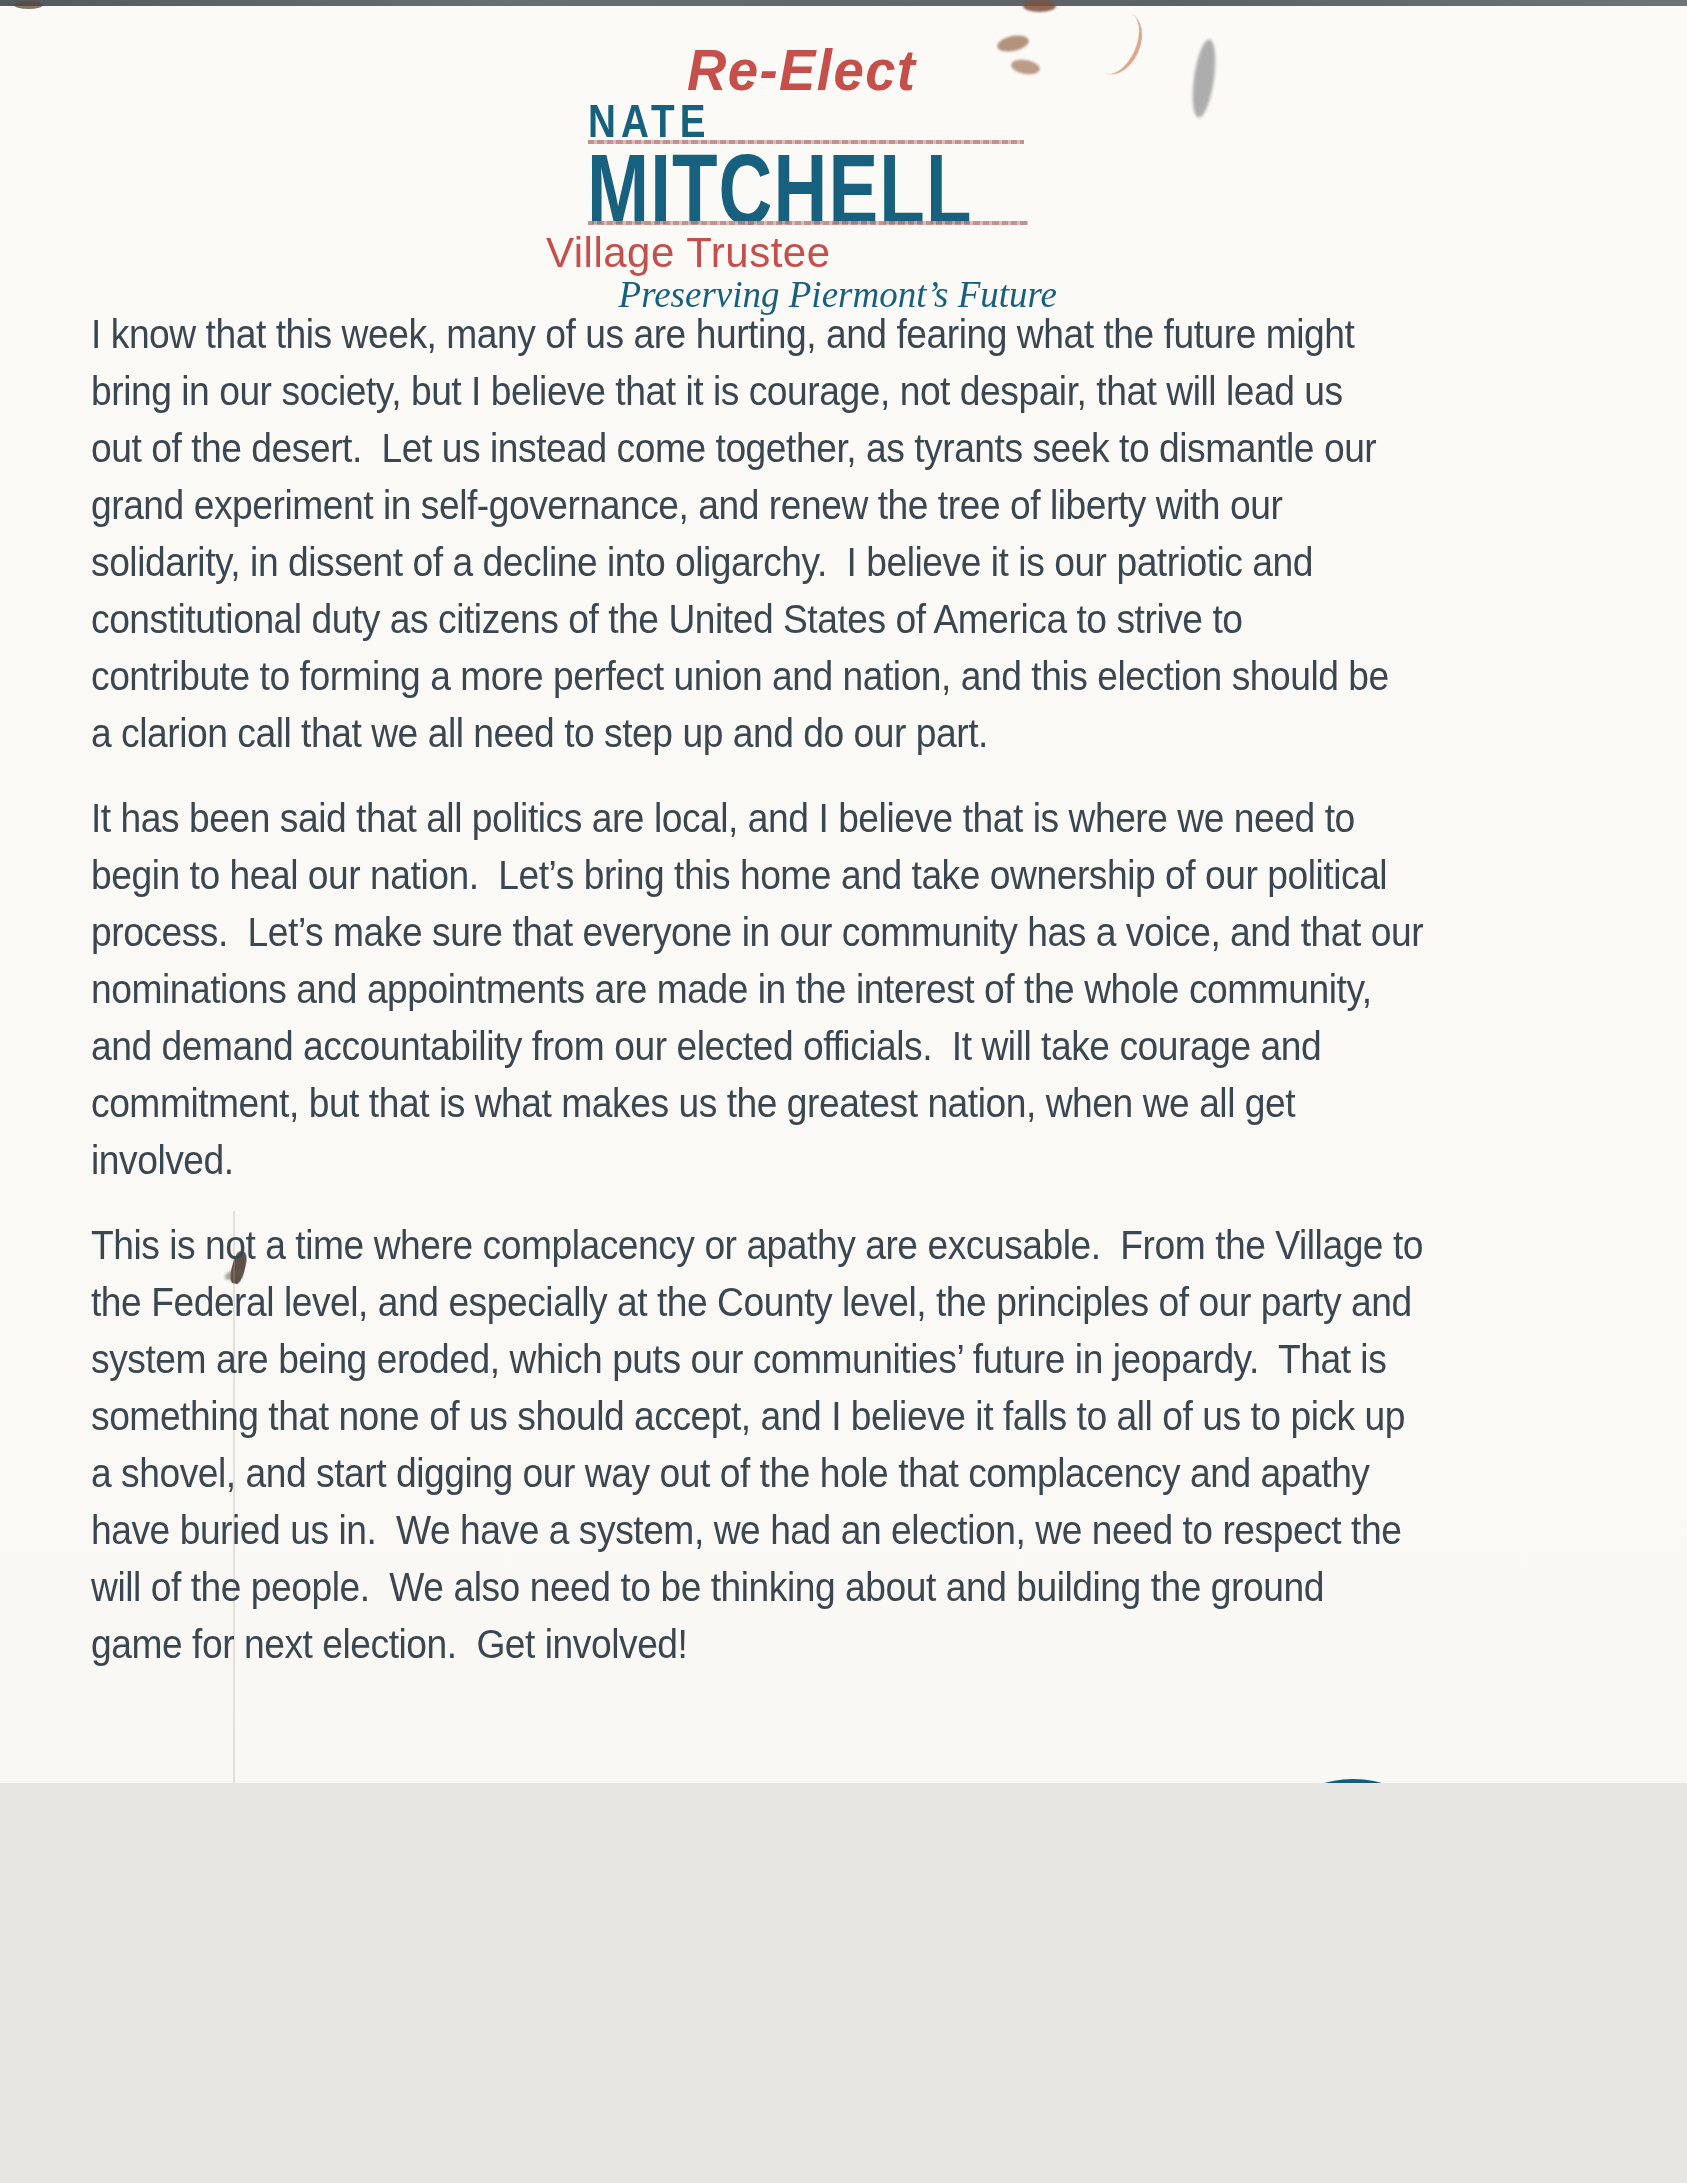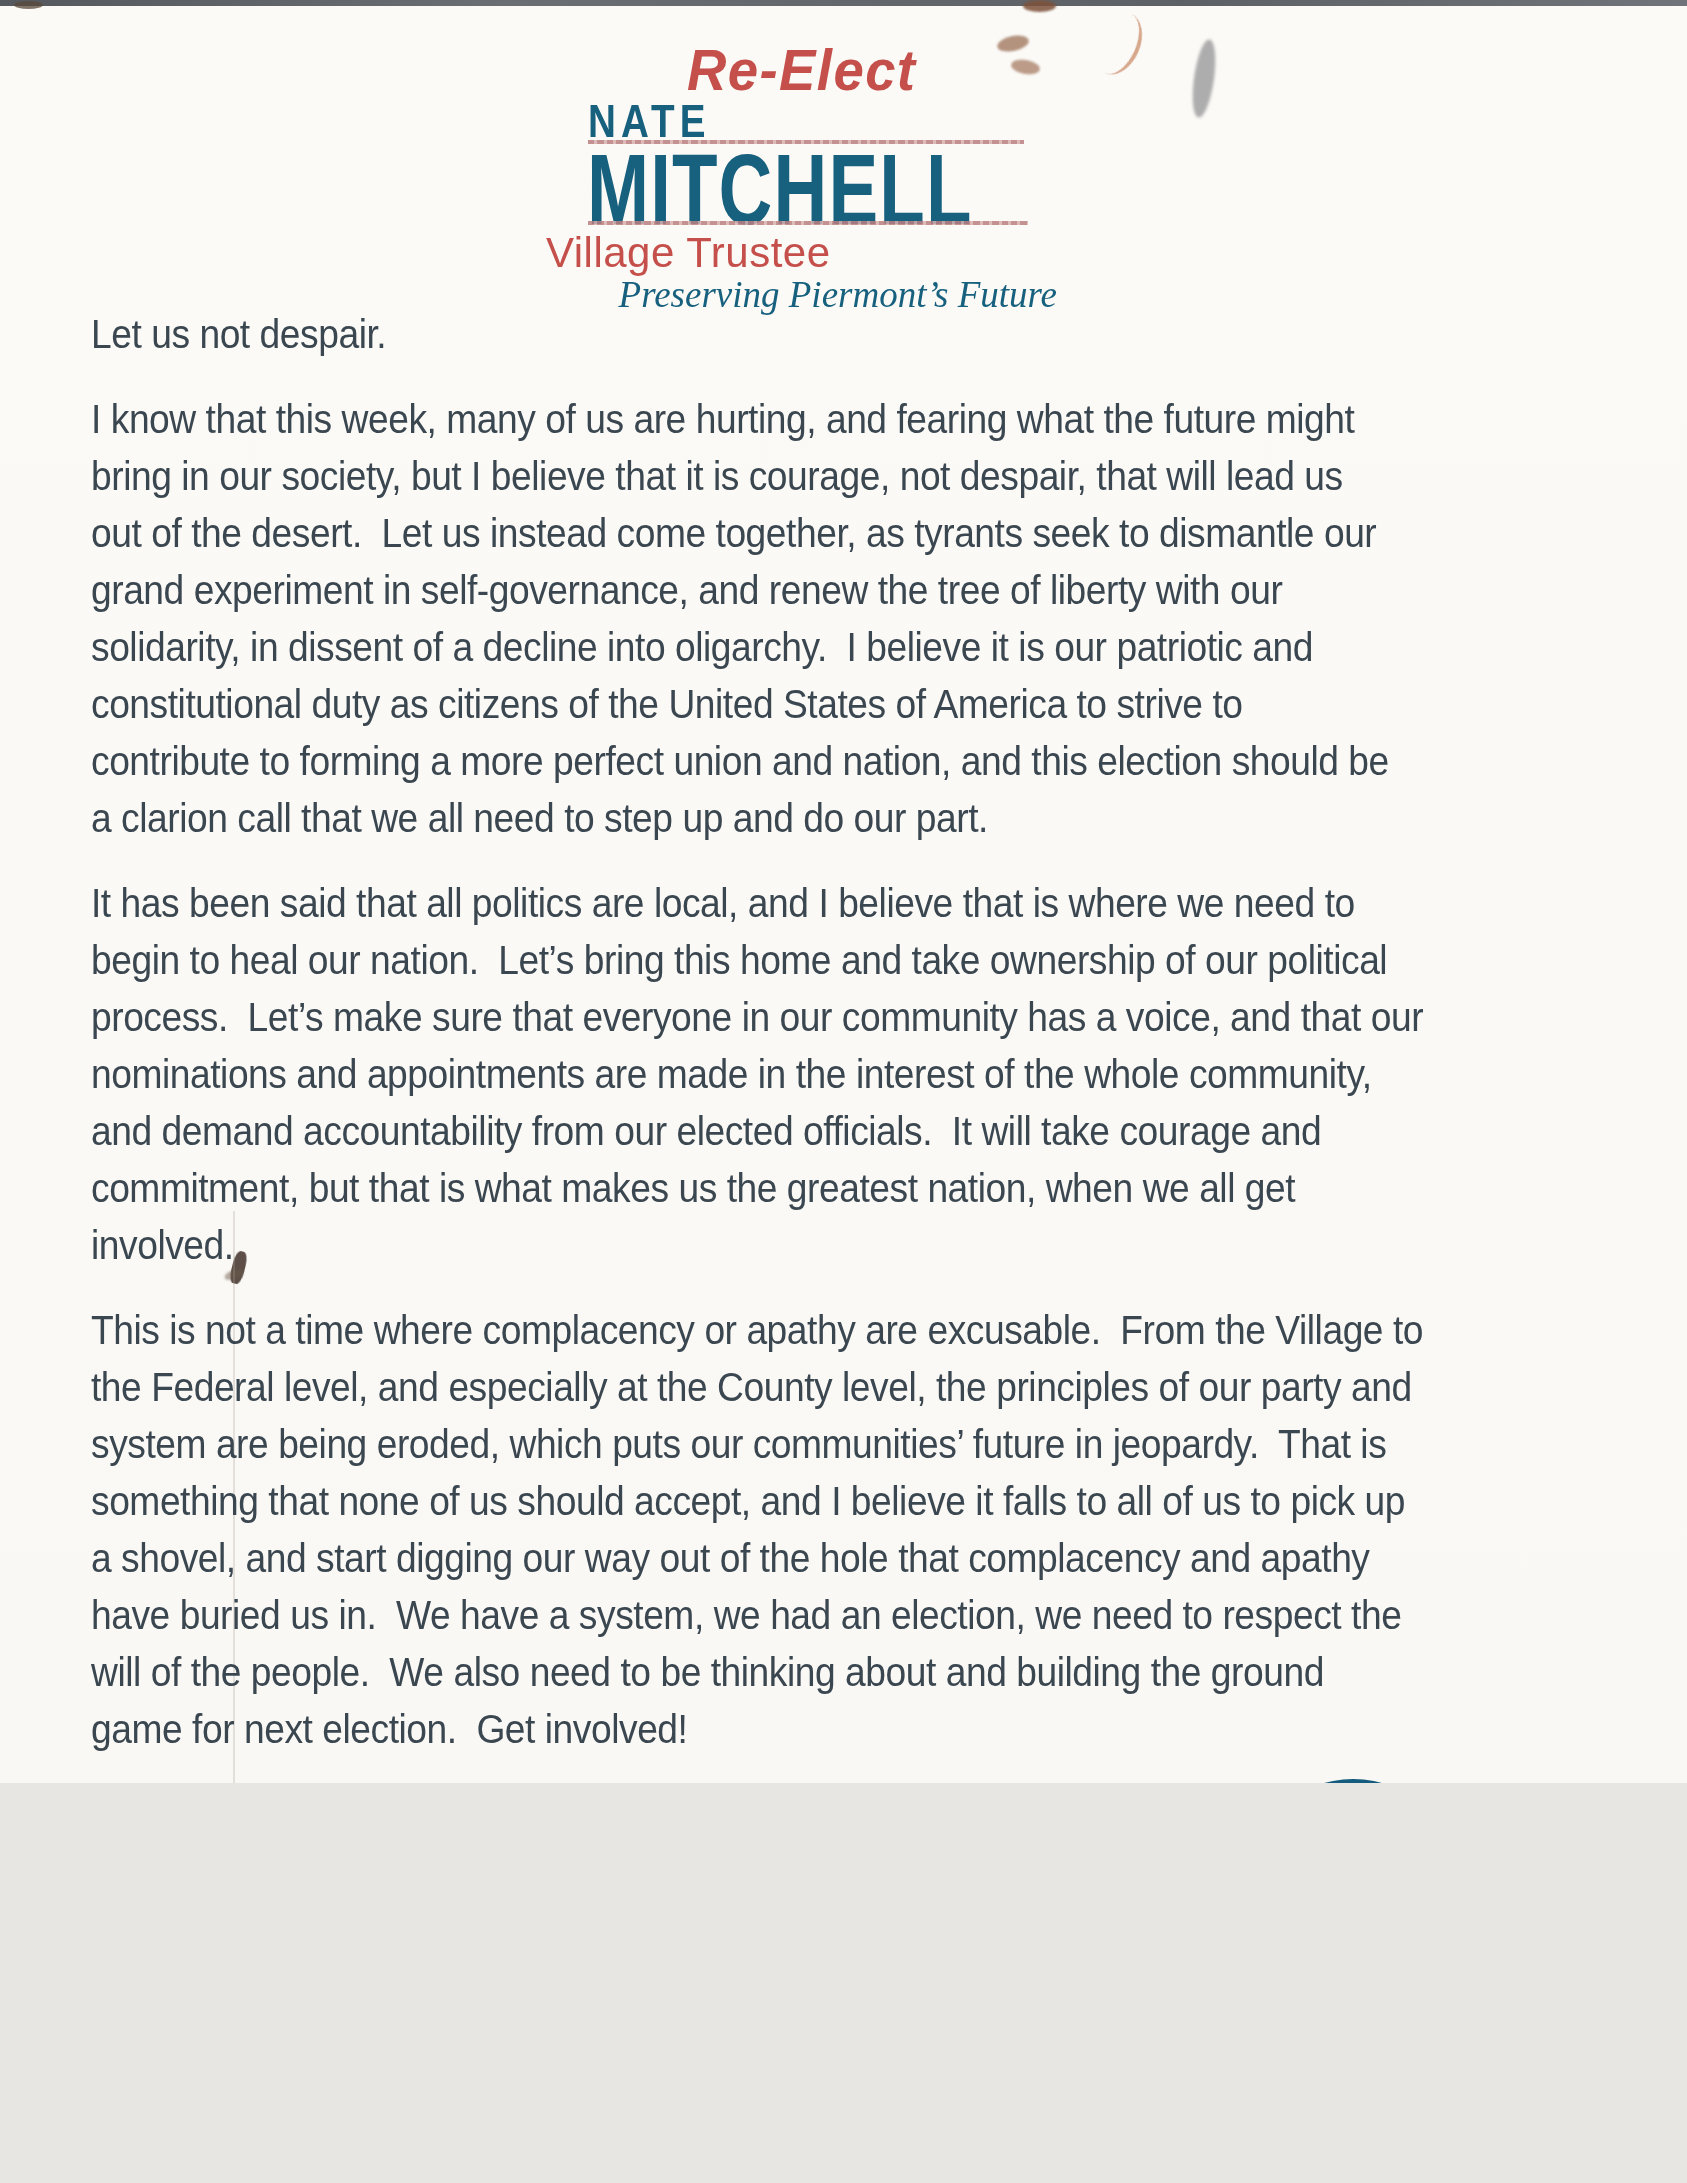--- a/index.html
+++ b/index.html
@@ -122,23 +122,20 @@
     <div class="reelect">Re-Elect</div>
     <div class="nate">NATE</div>
     <div class="rule rule1"></div>
     <div class="mitchell">MITCHELL</div>
     <div class="rule rule2"></div>
     <div class="office">Village Trustee</div>
     <div class="slogan">Preserving Piermont’s Future</div>
   </header>
 
   <main id="letter-body">
-      <div class="para">
-        <div class="line">Let us not despair.</div>
-      </div>
       <div class="para">
         <div class="line">I know that this week, many of us are hurting, and fearing what the future might</div>
         <div class="line">bring in our society, but I believe that it is courage, not despair, that will lead us</div>
         <div class="line">out of the desert.  Let us instead come together, as tyrants seek to dismantle our</div>
         <div class="line">grand experiment in self-governance, and renew the tree of liberty with our</div>
         <div class="line">solidarity, in dissent of a decline into oligarchy.  I believe it is our patriotic and</div>
         <div class="line">constitutional duty as citizens of the United States of America to strive to</div>
         <div class="line">contribute to forming a more perfect union and nation, and this election should be</div>
         <div class="line">a clarion call that we all need to step up and do our part.</div>
       </div>

